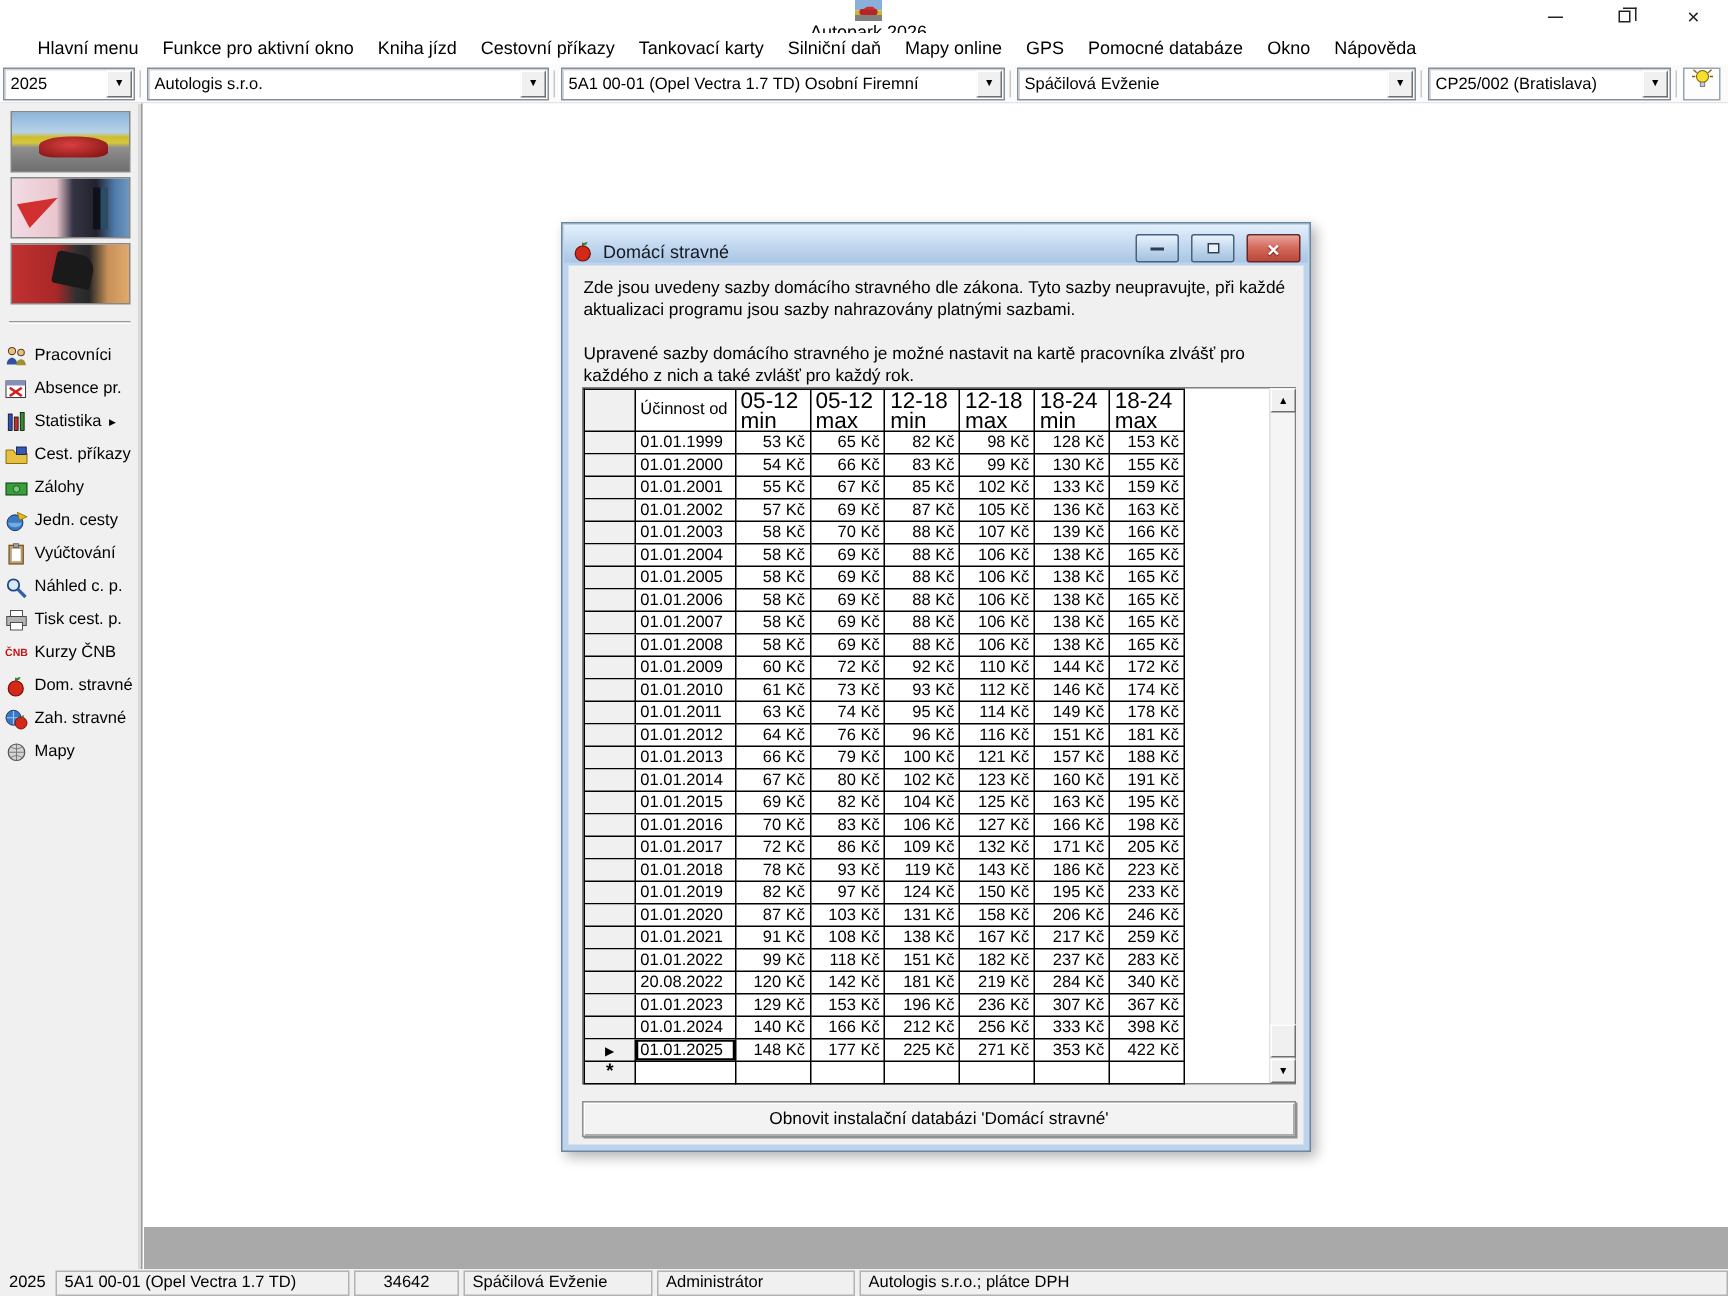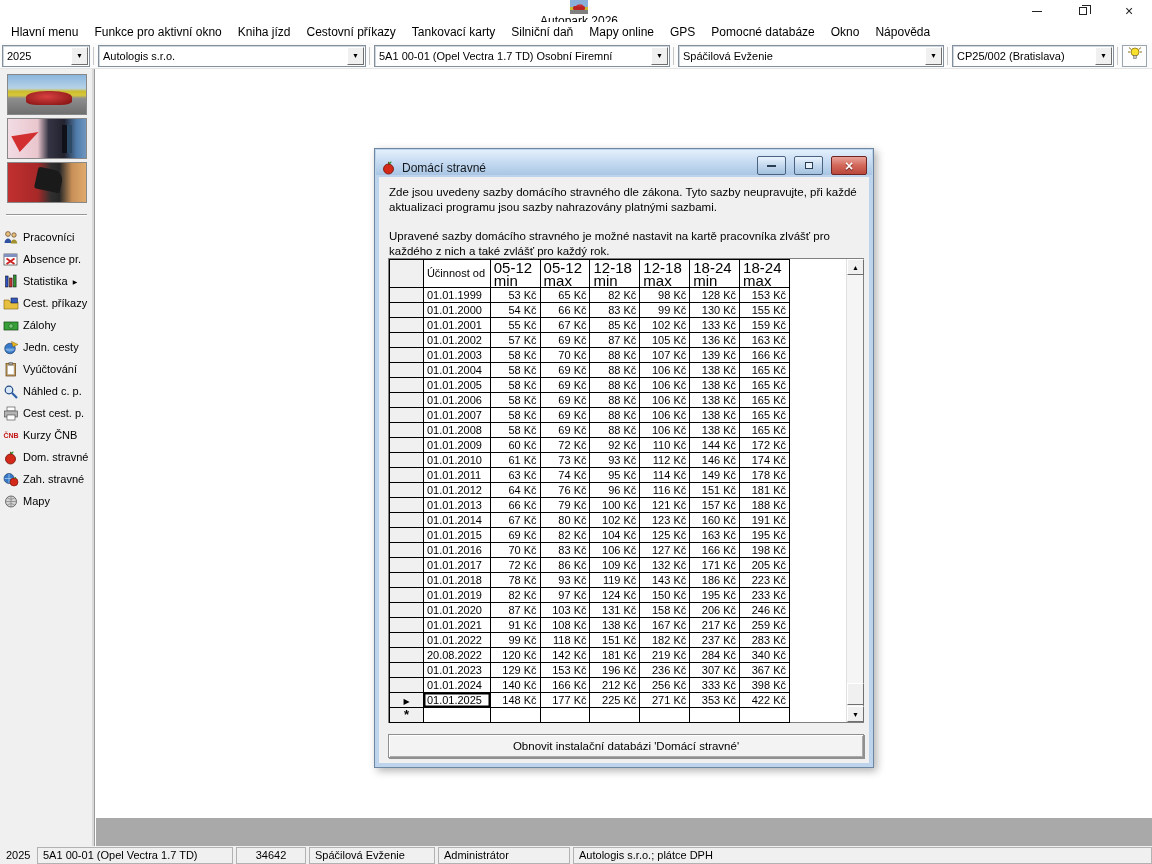--- a/index.html
+++ b/index.html
@@ -12,21 +12,21 @@
   .titlebar { position:absolute; left:0; top:0; width:1152px; height:22px; background:#fff; display:flex; align-items:center;flex-direction:column; }
   .app-icon { width:18px; height:14px; margin-left:5px; }
   .title-text { font-size:12px; margin-left:6px; }
   .win-btns { position:absolute; right:0; top:0; height:22px; display:flex; }
   .win-btn { width:46px; height:22px; display:flex; align-items:center; justify-content:center; }
   .glyph-min { width:10px; height:1px; background:#222; }
   .glyph-restore { width:8px; height:8px; border:1px solid #222; position:relative; background:#fff; }
   .glyph-restore:before { content:""; position:absolute; left:2px; top:-3px; width:8px; height:8px; border:1px solid #222; border-left:none; border-bottom:none; }
   .glyph-close { font-size:14px; line-height:14px; color:#222; }
   
-  .menubar { position:absolute; left:0; top:22px; width:1152px; height:21px; background:#fff; display:flex; padding-left:3px; }
+  .menubar { position:absolute; left:0; top:22px; width:1152px; height:21px; background:#fff; display:flex; padding-left:17px; }
   .menu-item { font-size:12px; line-height:21px; padding:0 8px; white-space:nowrap; }
   
   .toolbar { position:absolute; left:0; top:43px; width:1152px; height:26px; background:#fbfbfb; display:flex; align-items:center; border-bottom:1px solid #e4e4e4; }
   .combo { height:22px; border:1px solid #838f9b; background:#fff; display:flex; align-items:center; box-shadow:inset 1px 1px 0 #cfd6dd; }
   .combo-text { flex:1; font-size:11px; padding-left:4px; white-space:nowrap; overflow:hidden; }
   .combo-arrow { width:17px; height:18px; margin:1px; background:#f0f0f0; border:1px solid; border-color:#fff #6f6f6f #6f6f6f #fff; font-size:7px; display:flex; align-items:center; justify-content:center; color:#000; }
   .tb-sep { width:8px; height:20px; position:relative; }
   .tb-sep:before { content:""; position:absolute; left:3px; top:1px; bottom:1px; width:2px; border-left:1px solid #c8c8c8; border-right:1px solid #fff; }
   .bulb-btn { width:25px; height:22px; border:1px solid #9aa4ae; background:#fdfdfd; display:flex; align-items:center; justify-content:center; }
   
@@ -264,21 +264,21 @@
         <span class="lbl">Náhled c. p.</span>
       </div>
       <div class="side-item">
         <span class="icon16">
           <svg width="16" height="15" viewBox="0 0 16 15">
             <rect x="4" y="1" width="8" height="4" fill="#fff" stroke="#404040" stroke-width="0.6"></rect>
             <rect x="1.5" y="5" width="13" height="6" fill="#b4b4b4" stroke="#404040" stroke-width="0.6"></rect>
             <rect x="4" y="9" width="8" height="5" fill="#fff" stroke="#404040" stroke-width="0.6"></rect>
           </svg>
         </span>
-        <span class="lbl">Cest cest. p.</span>
+        <span class="lbl">Tisk cest. p.</span>
       </div>
       <div class="side-item">
         <span class="icon16">
           <span class="cnb-text">ČNB</span>
         </span>
         <span class="lbl">Kurzy ČNB</span>
       </div>
       <div class="side-item">
         <span class="icon16">
           <svg width="16" height="15" viewBox="0 0 16 15">

